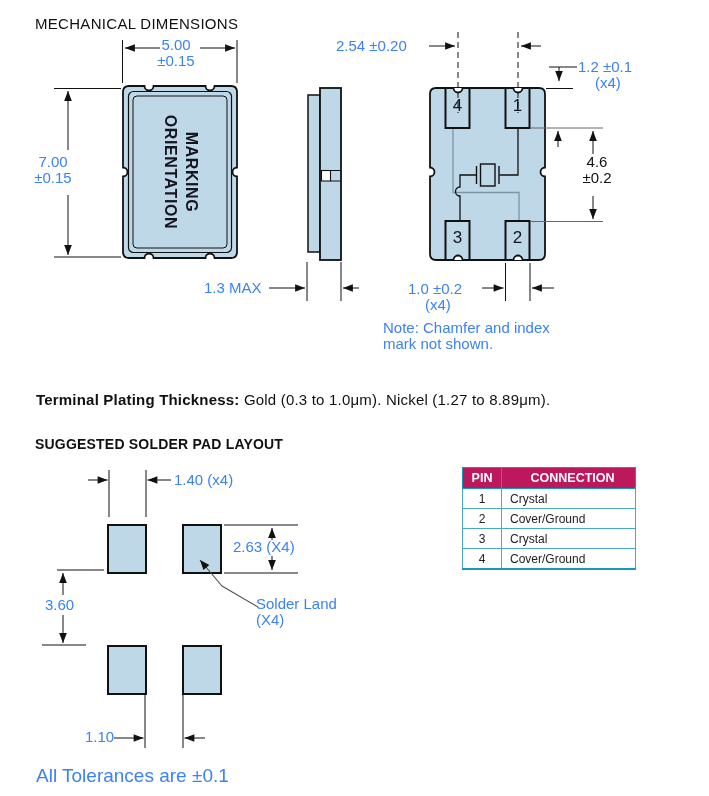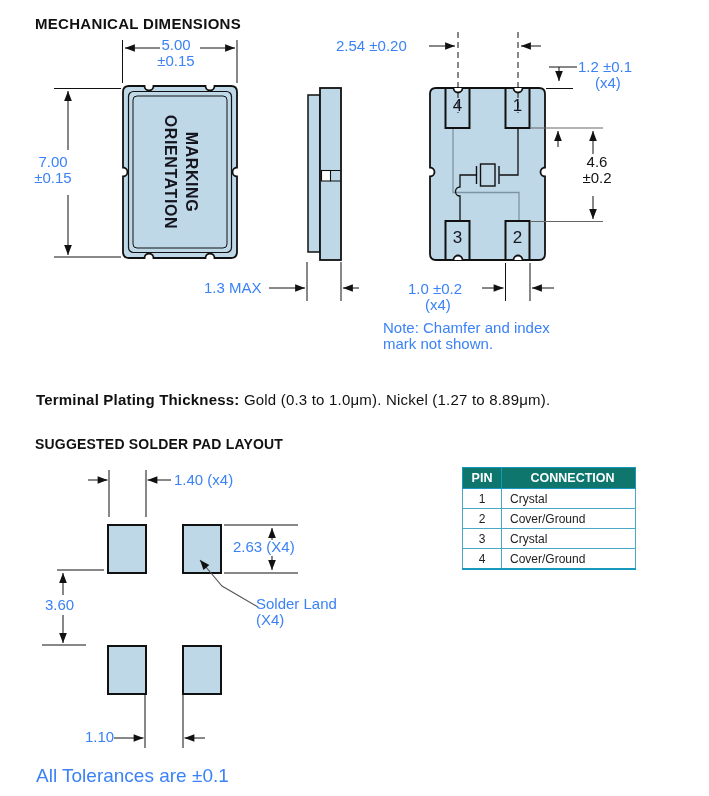--- a/index.html
+++ b/index.html
@@ -1,34 +1,34 @@
 <!DOCTYPE html>
 <html><head>
 <meta charset="utf-8">
 <style>
   html,body{margin:0;padding:0;background:#ffffff;}
   body{width:709px;height:796px;position:relative;overflow:hidden;
        font-family:"Liberation Sans", sans-serif;color:#111;}
   .layer{position:absolute;left:0;}
   .lbl{position:absolute;font-size:15px;line-height:16px;color:#3b82f6;white-space:nowrap;}
   .lbl.center{text-align:center;}
-  .h1{position:absolute;font-size:15px;font-weight:bold;letter-spacing:.3px;}
+  .h1{position:absolute;font-size:15px;font-weight:normal;letter-spacing:.3px;}
   .h2{position:absolute;font-size:14px;font-weight:bold;letter-spacing:.2px;}
   .small{font-size:19px;}
   .marking{position:absolute;left:105px;top:150px;width:150px;height:44px;
            transform:rotate(90deg);text-align:center;font-weight:bold;
            font-size:16px;line-height:21px;letter-spacing:.6px;color:#15151f;}
   .marking span{display:block;}
   .padnum{position:absolute;width:25px;text-align:center;font-size:17px;color:#15151f;}
   .dim2{position:absolute;text-align:center;font-size:15px;line-height:16px;}
   .plating{position:absolute;left:36px;top:391px;font-size:15px;letter-spacing:.2px;}
   .plating b{letter-spacing:.2px;}
   table.pintbl{position:absolute;left:462px;top:467px;width:174px;border-collapse:collapse;
                font-size:12px;table-layout:fixed;}
-  table.pintbl th{background:#0f766e;color:#fff;font-size:12.5px;font-weight:bold;
+  table.pintbl th{background:#be185d;color:#fff;font-size:12.5px;font-weight:bold;
                   padding:3px 0;border:1px solid #1798BD;}
   table.pintbl th.pin{width:38px;text-align:center;}
   table.pintbl th.conn{text-align:center;padding-left:8px;}
   table.pintbl td{border:1px solid #4BA7C6;padding:2.5px 0;height:13px;color:#222;}
   table.pintbl td.pin{text-align:center;}
   table.pintbl td.conn{padding-left:8px;}
   table.pintbl{border-bottom:2px solid #1798BD;}
   svg .thin{stroke:#111;stroke-width:1;fill:none;}
   svg .gray{stroke:#666;stroke-width:1;fill:none;}
 </style>

